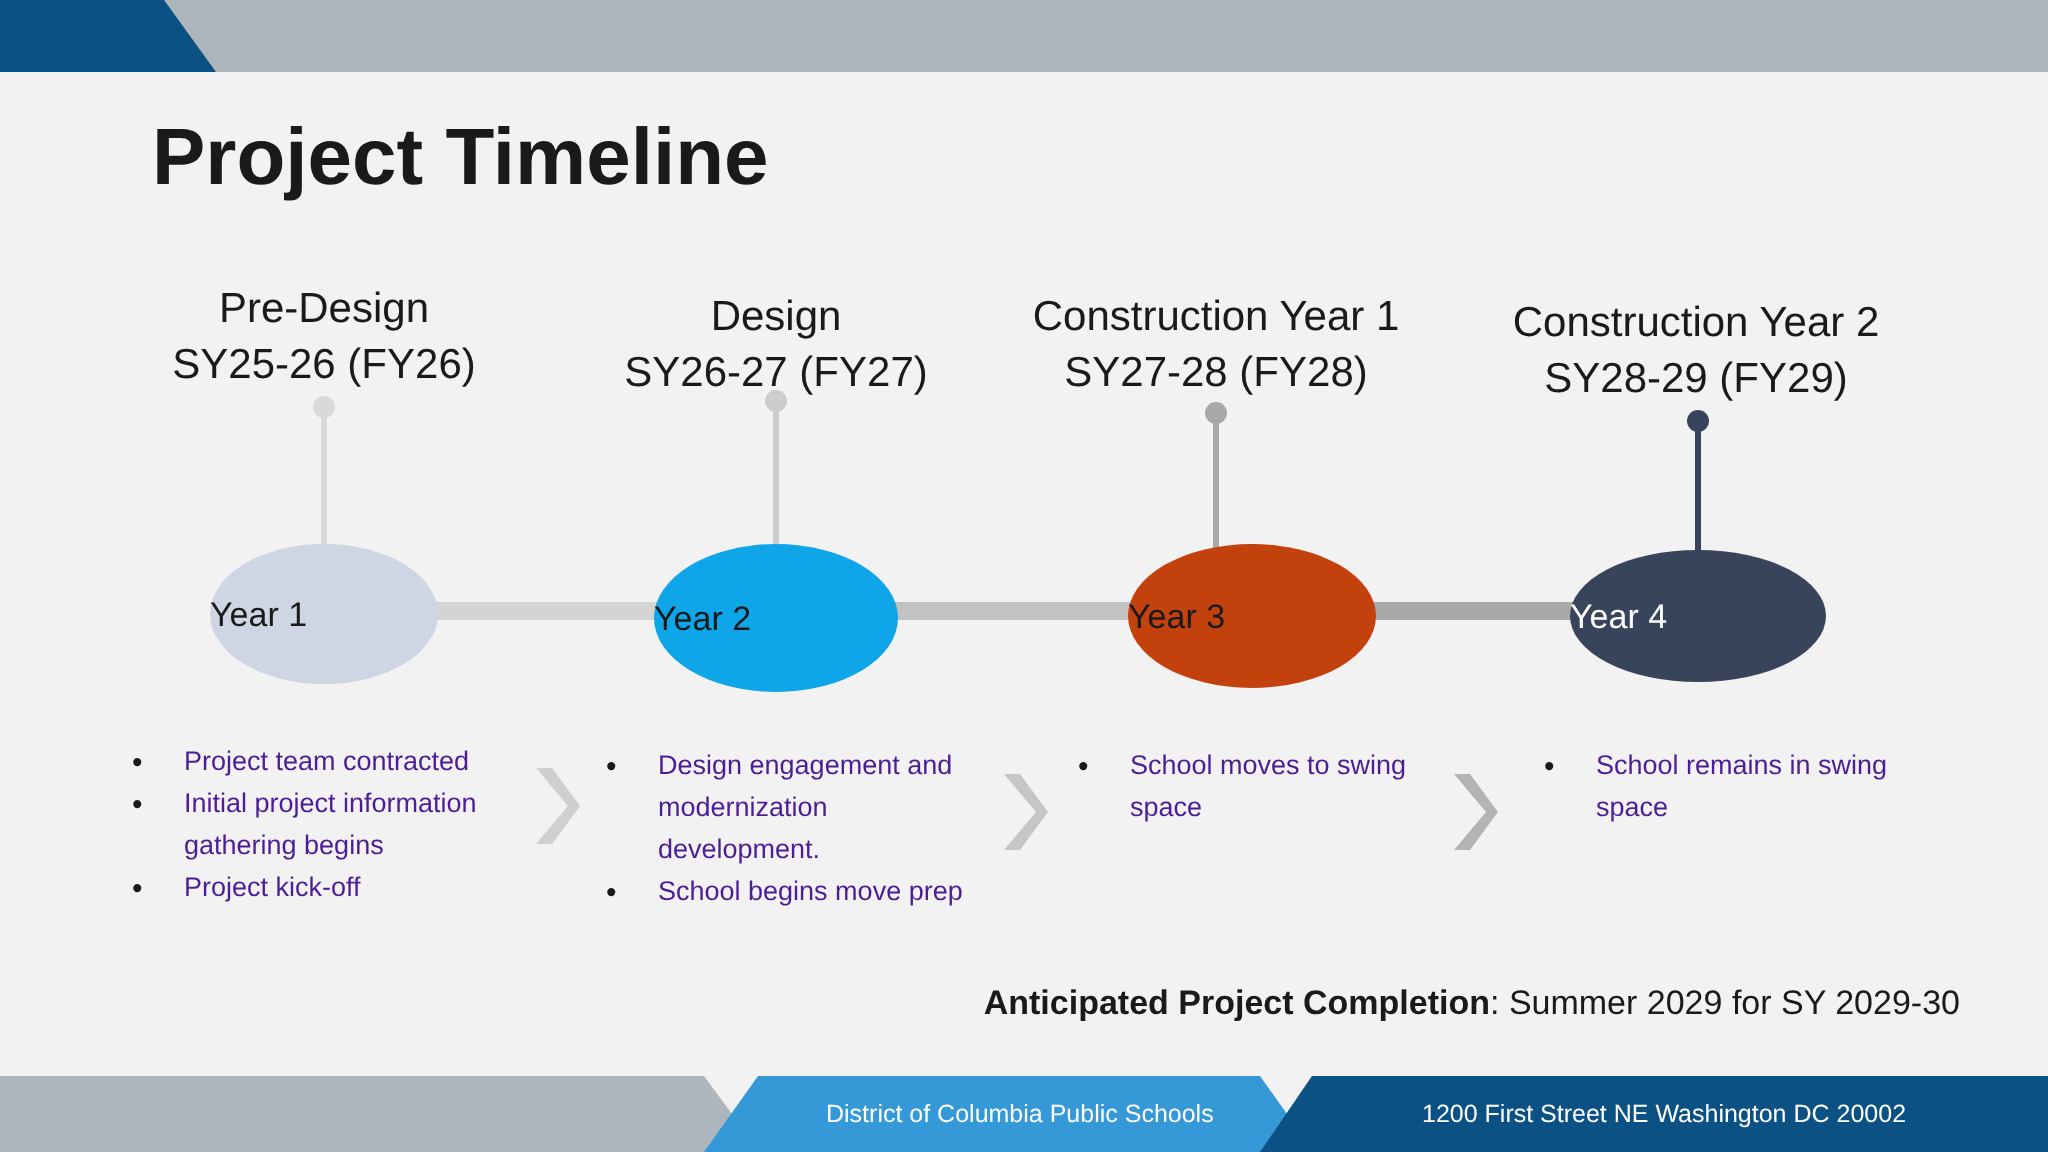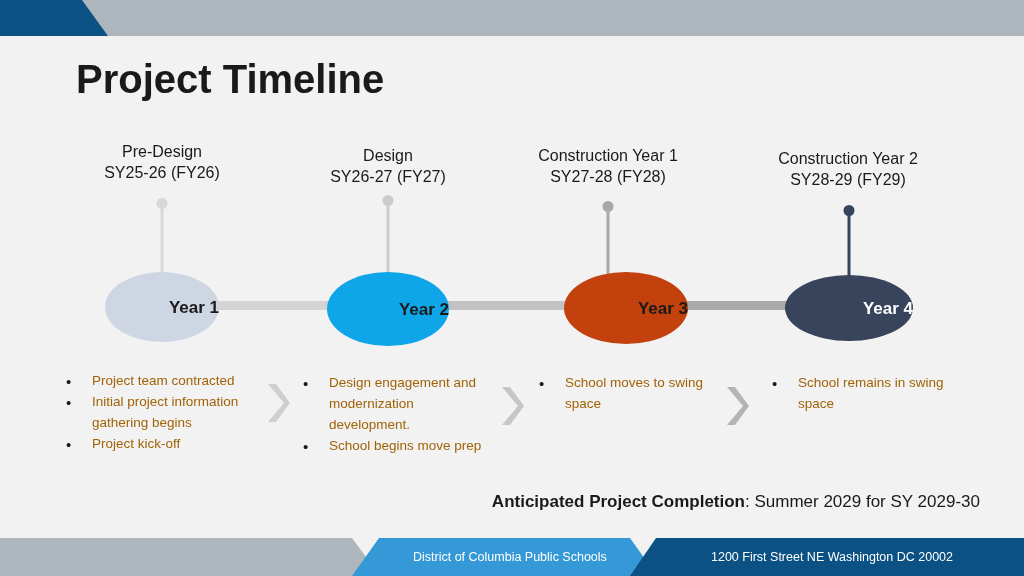--- a/index.html
+++ b/index.html
@@ -75,41 +75,40 @@
     width: 11px; height: 11px;
     border-radius: 50%;
   }
 
   
   .node {
     position: absolute;
     border-radius: 50%;
     display: flex;
     align-items: center;
-    justify-content: flex-end;
-    font-weight: bold;
+    justify-content: flex-start;
   }
   .node-label {
     font-size: 17px;
     line-height: 1;
   }
 
   
   .stage-label {
     position: absolute;
     text-align: center;
     color: #1a1a1a;
-    font-size: 16px;
+    font-size: 21px;
     line-height: 1.32;
   }
 
   
   .bullets {
     position: absolute;
-    color: #a16207;
+    color: #4c1d95;
     font-size: 13.5px;
     line-height: 1.55;
   }
   .bullets ul {
     margin: 0;
     padding: 0;
     list-style: none;
   }
   .bullets li {
     position: relative;

